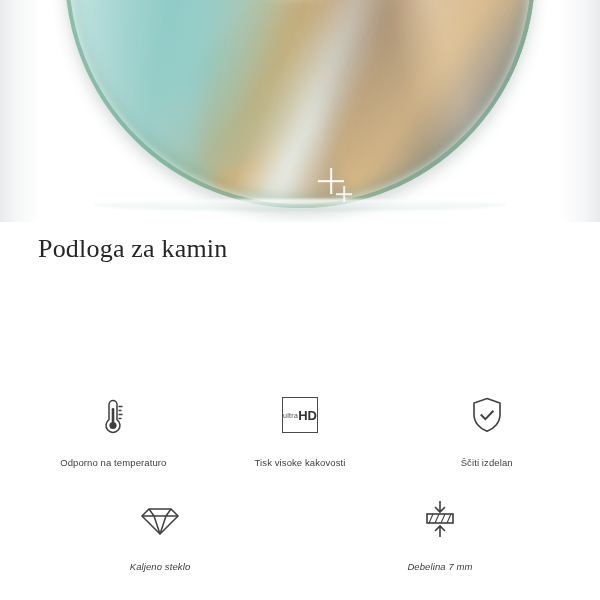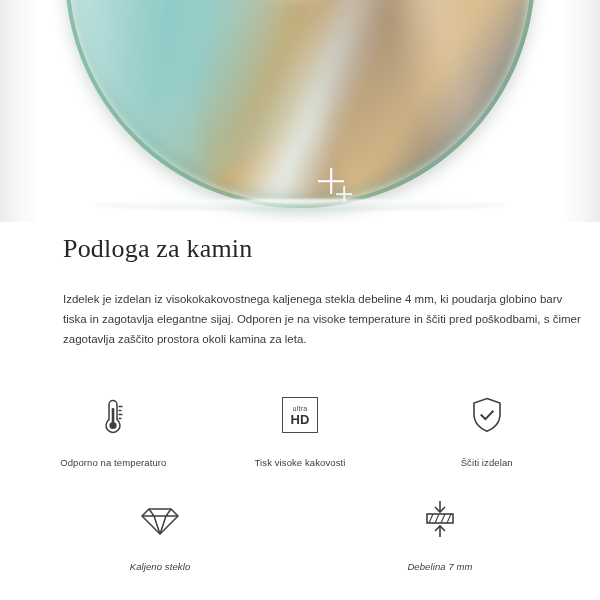--- a/index.html
+++ b/index.html
@@ -121,21 +121,20 @@
   .sp2 { left: 336px; top: 186px; width: 16px; height: 16px; opacity: .85; }
   .sp2::before { width: 16px; }
   .sp2::after  { height: 16px; }
 
   
   .content {
     position: absolute;
     left: 38px;
     top: 232px;
     width: 530px;
-    margin-left: 25px;
   }
   .headline {
     font-family: "Liberation Serif", serif;
     font-size: 26px;
     line-height: 33px;
     color: #262626;
     font-weight: 400;
     letter-spacing: .2px;
     margin: 0;
   }
@@ -177,21 +176,20 @@
     color: #3c3c3c;
     letter-spacing: .1px;
   }
   .row2 { margin-top: 28px; font-style: italic; }
 
   .hd-badge {
     width: 34px;
     height: 34px;
     border: 1.6px solid #4a4a4a;
     display: flex;
-    flex-direction: column;
     align-items: center;
     justify-content: center;
     line-height: 1;
   }
   .hd-badge .u { font-size: 7px; color: #4a4a4a; letter-spacing: .3px; }
   .hd-badge .h { font-size: 13px; font-weight: bold; color: #333; margin-top: 1px; }
 </style>
 </head>
 <body>
 
@@ -211,21 +209,20 @@
       <div class="plate-edge"></div>
     </div>
     <div class="sparkle sp1"></div>
     <div class="sparkle sp2"></div>
   </div>
 
   <div class="content">
     <h1 class="headline">
       <span class="l1">Podloga za kamin</span>
     </h1>
-    <p class="body-copy">Izdelek je izdelan iz visokokakovostnega kaljenega stekla debeline 4 mm, ki poudarja globino barv tiska in zagotavlja elegantne sijaj. Odporen je na visoke temperature in ščiti pred poškodbami, s čimer zagotavlja zaščito prostora okoli kamina za leta.</p>
   </div>
 
   <div class="features">
 
     <div class="feature-row">
 
       <div class="feature">
         <div class="feature-icon">
           <svg width="40" height="44" viewBox="0 0 40 44" fill="none" stroke="#3f3f3f" stroke-width="1.5">
             <path d="M20 7.5a4 4 0 0 1 4 4v15.2a7 7 0 1 1-8 0V11.5a4 4 0 0 1 4-4z"></path>

